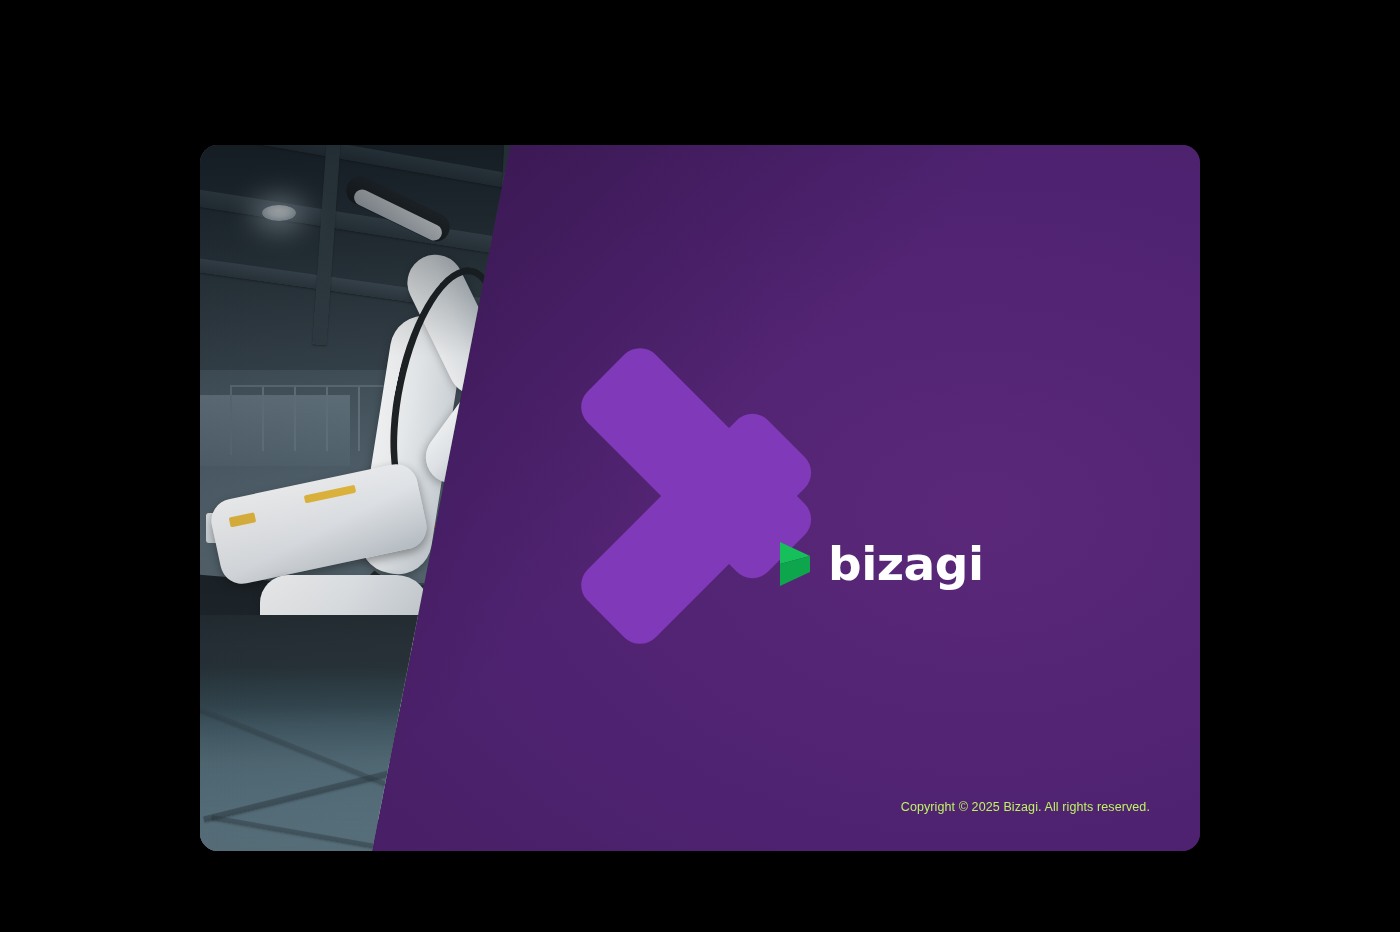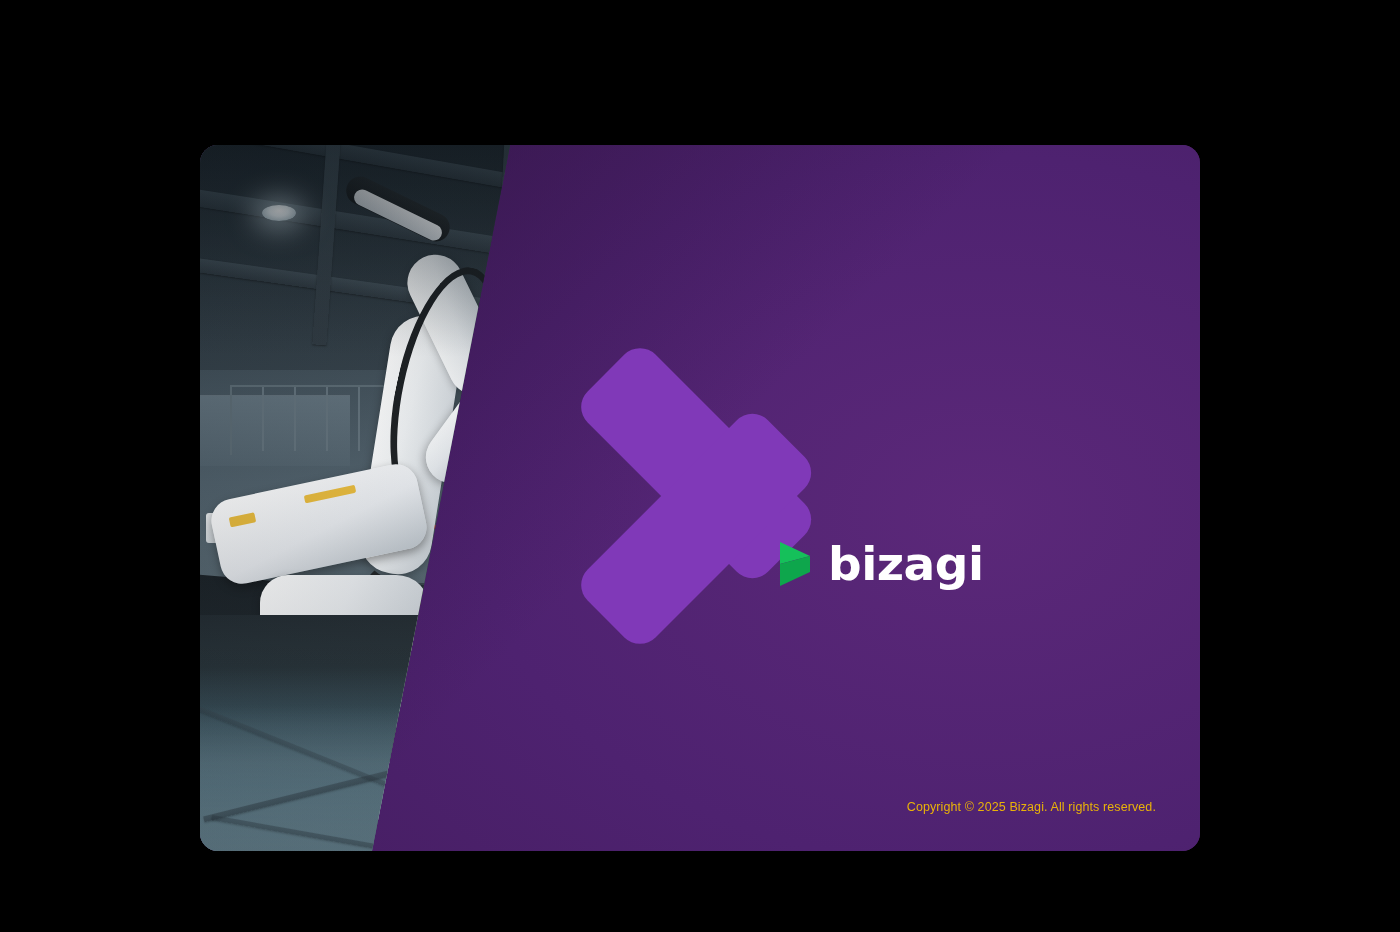--- a/index.html
+++ b/index.html
@@ -323,25 +323,25 @@
     top: 470px;
     width: 372px;
     color: #ffffff;
     font-size: 33px;
     font-weight: 700;
     line-height: 1.32;
     letter-spacing: -0.2px;
   }
   .copyright {
     position: absolute;
-    left: 6px;
+    left: 0;
     top: 655px;
     width: 372px;
     text-align: right;
-    color: #eab308;
+    color: #bef264;
     font-size: 12.5px;
     font-weight: 400;
     letter-spacing: .1px;
   }
 </style>
 </head>
 <body>
 
 <div class="card">
 

